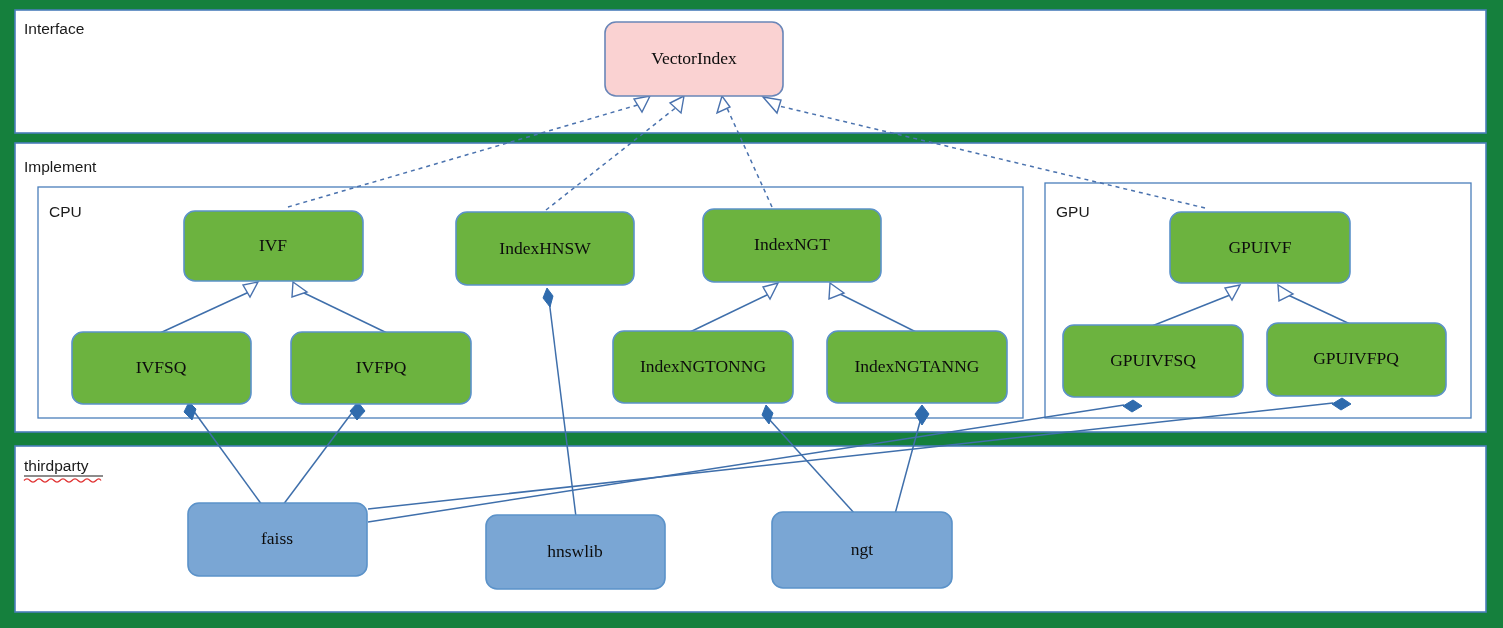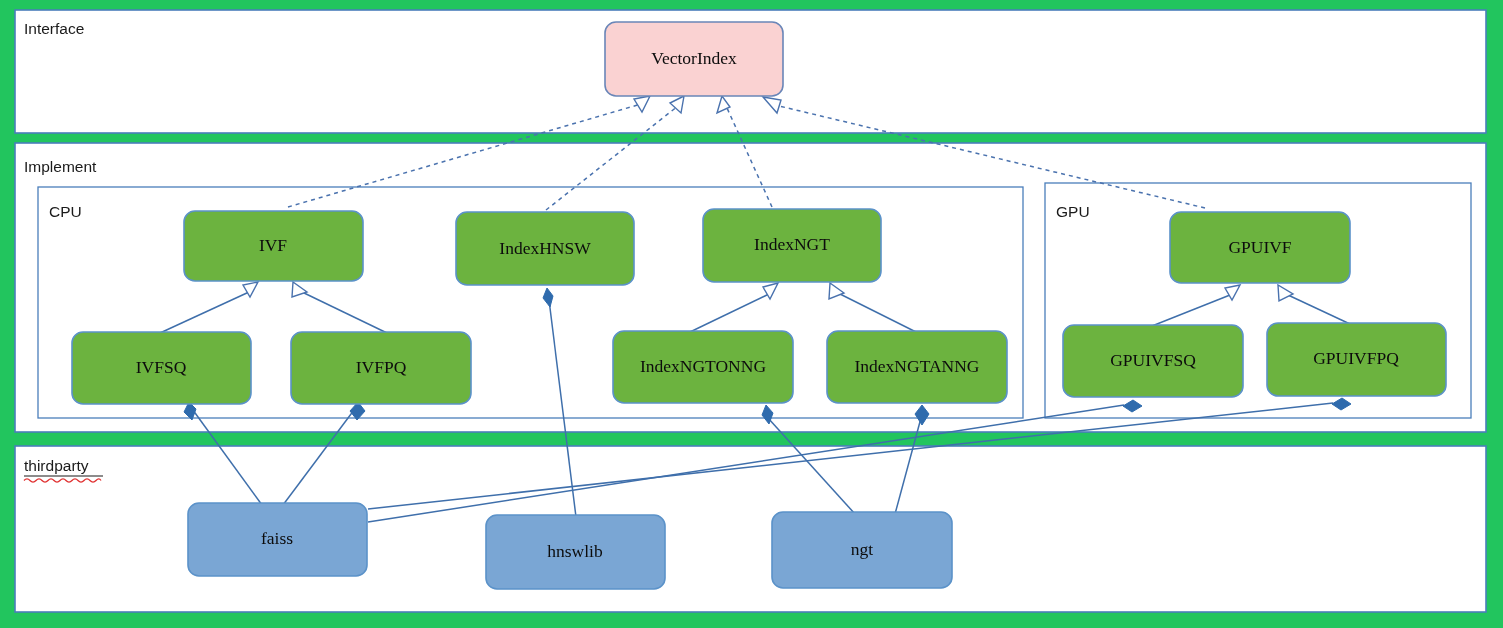--- a/index.html
+++ b/index.html
@@ -1,17 +1,17 @@
 <!DOCTYPE html>
 <html><head>
 <meta charset="utf-8">
 <style>
   html,body{margin:0;padding:0;background:#ffffff;}
   body{font-family:"Liberation Sans",sans-serif;}
-  #stage{position:relative;width:1503px;height:628px;background:#22c55e;overflow:hidden;}
+  #stage{position:relative;width:1503px;height:628px;background:#15803d;overflow:hidden;}
   #diagram{position:absolute;left:0;top:0;width:1503px;height:628px;}
   .pkg{fill:#ffffff;stroke:#4a7ebb;stroke-width:1.6;}
   .pkg-inner{fill:#ffffff;stroke:#4a7ebb;stroke-width:1.3;}
   .pkg-label{font-family:"Liberation Sans",sans-serif;font-size:15.5px;fill:#1a1a1a;}
   .node-iface{fill:#fad2d2;stroke:#6a86b8;stroke-width:1.6;}
   .node-impl{fill:#6cb33f;stroke:#5b92c9;stroke-width:1.6;}
   .node-third{fill:#7aa6d4;stroke:#5b92c9;stroke-width:1.6;}
   .node-text{font-family:"Liberation Serif",serif;font-size:17.5px;fill:#0c0c0c;text-anchor:middle;dominant-baseline:middle;}
   .edge-solid{stroke:#3f6fab;stroke-width:1.5;fill:none;}
   .edge-dashed{stroke:#4a72ae;stroke-width:1.5;fill:none;stroke-dasharray:4 4;}

